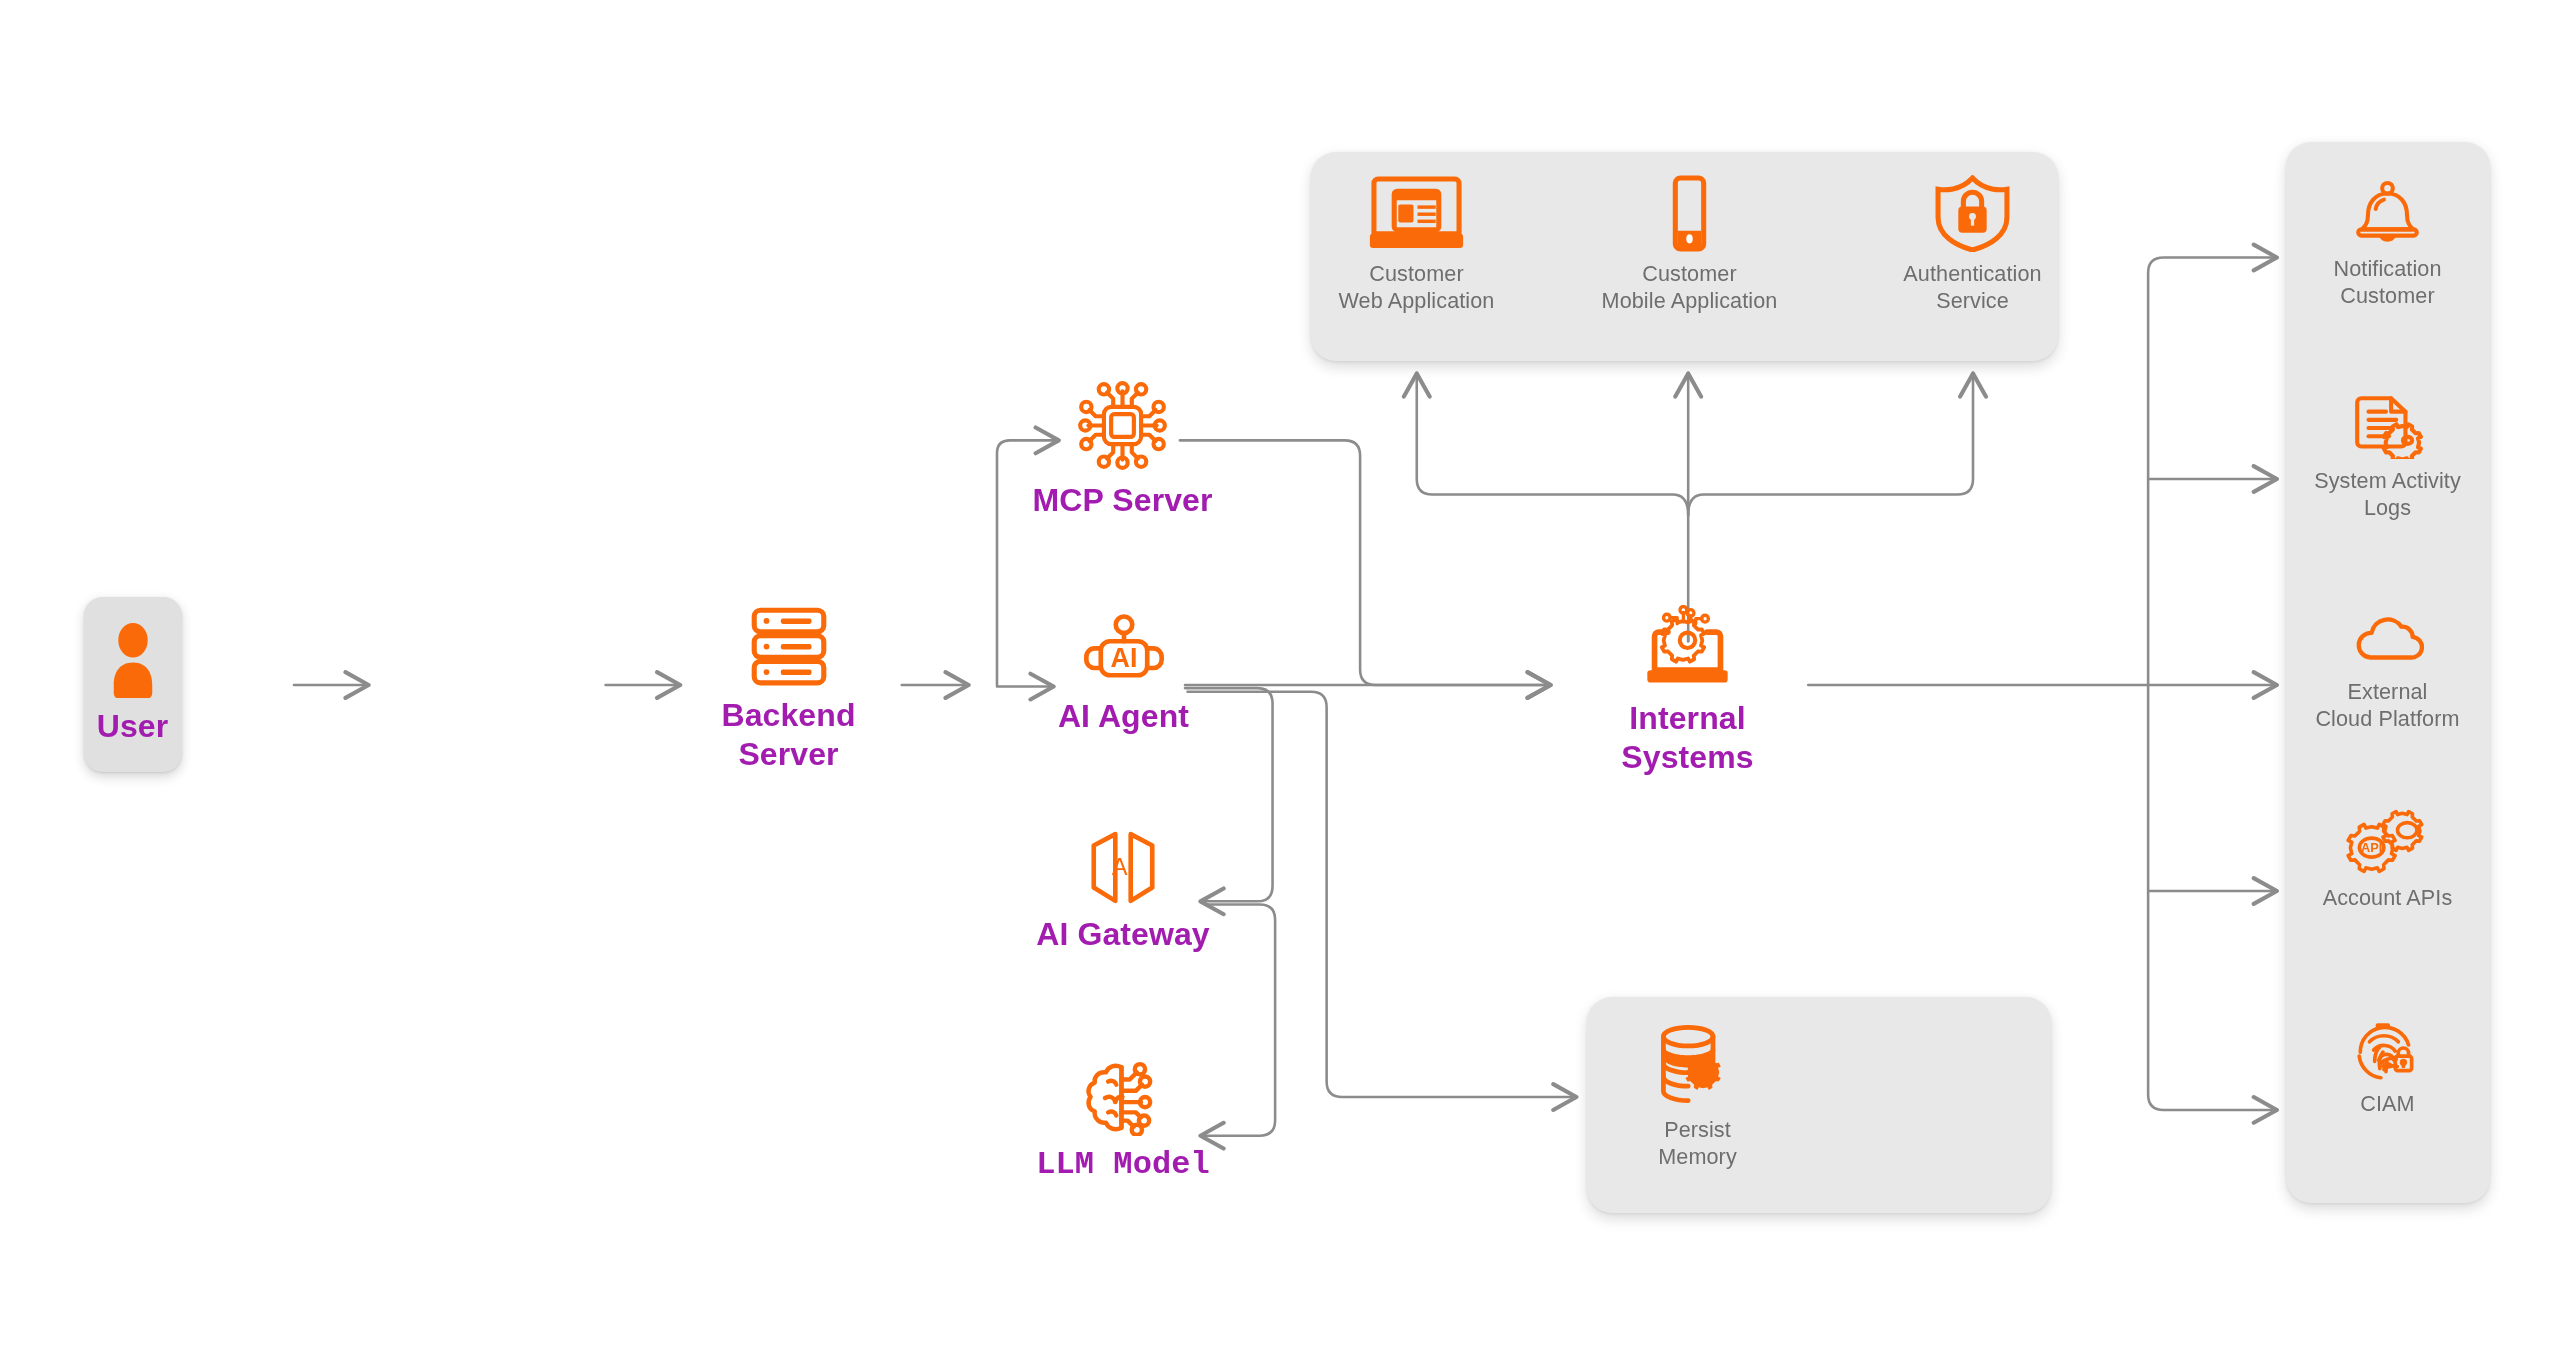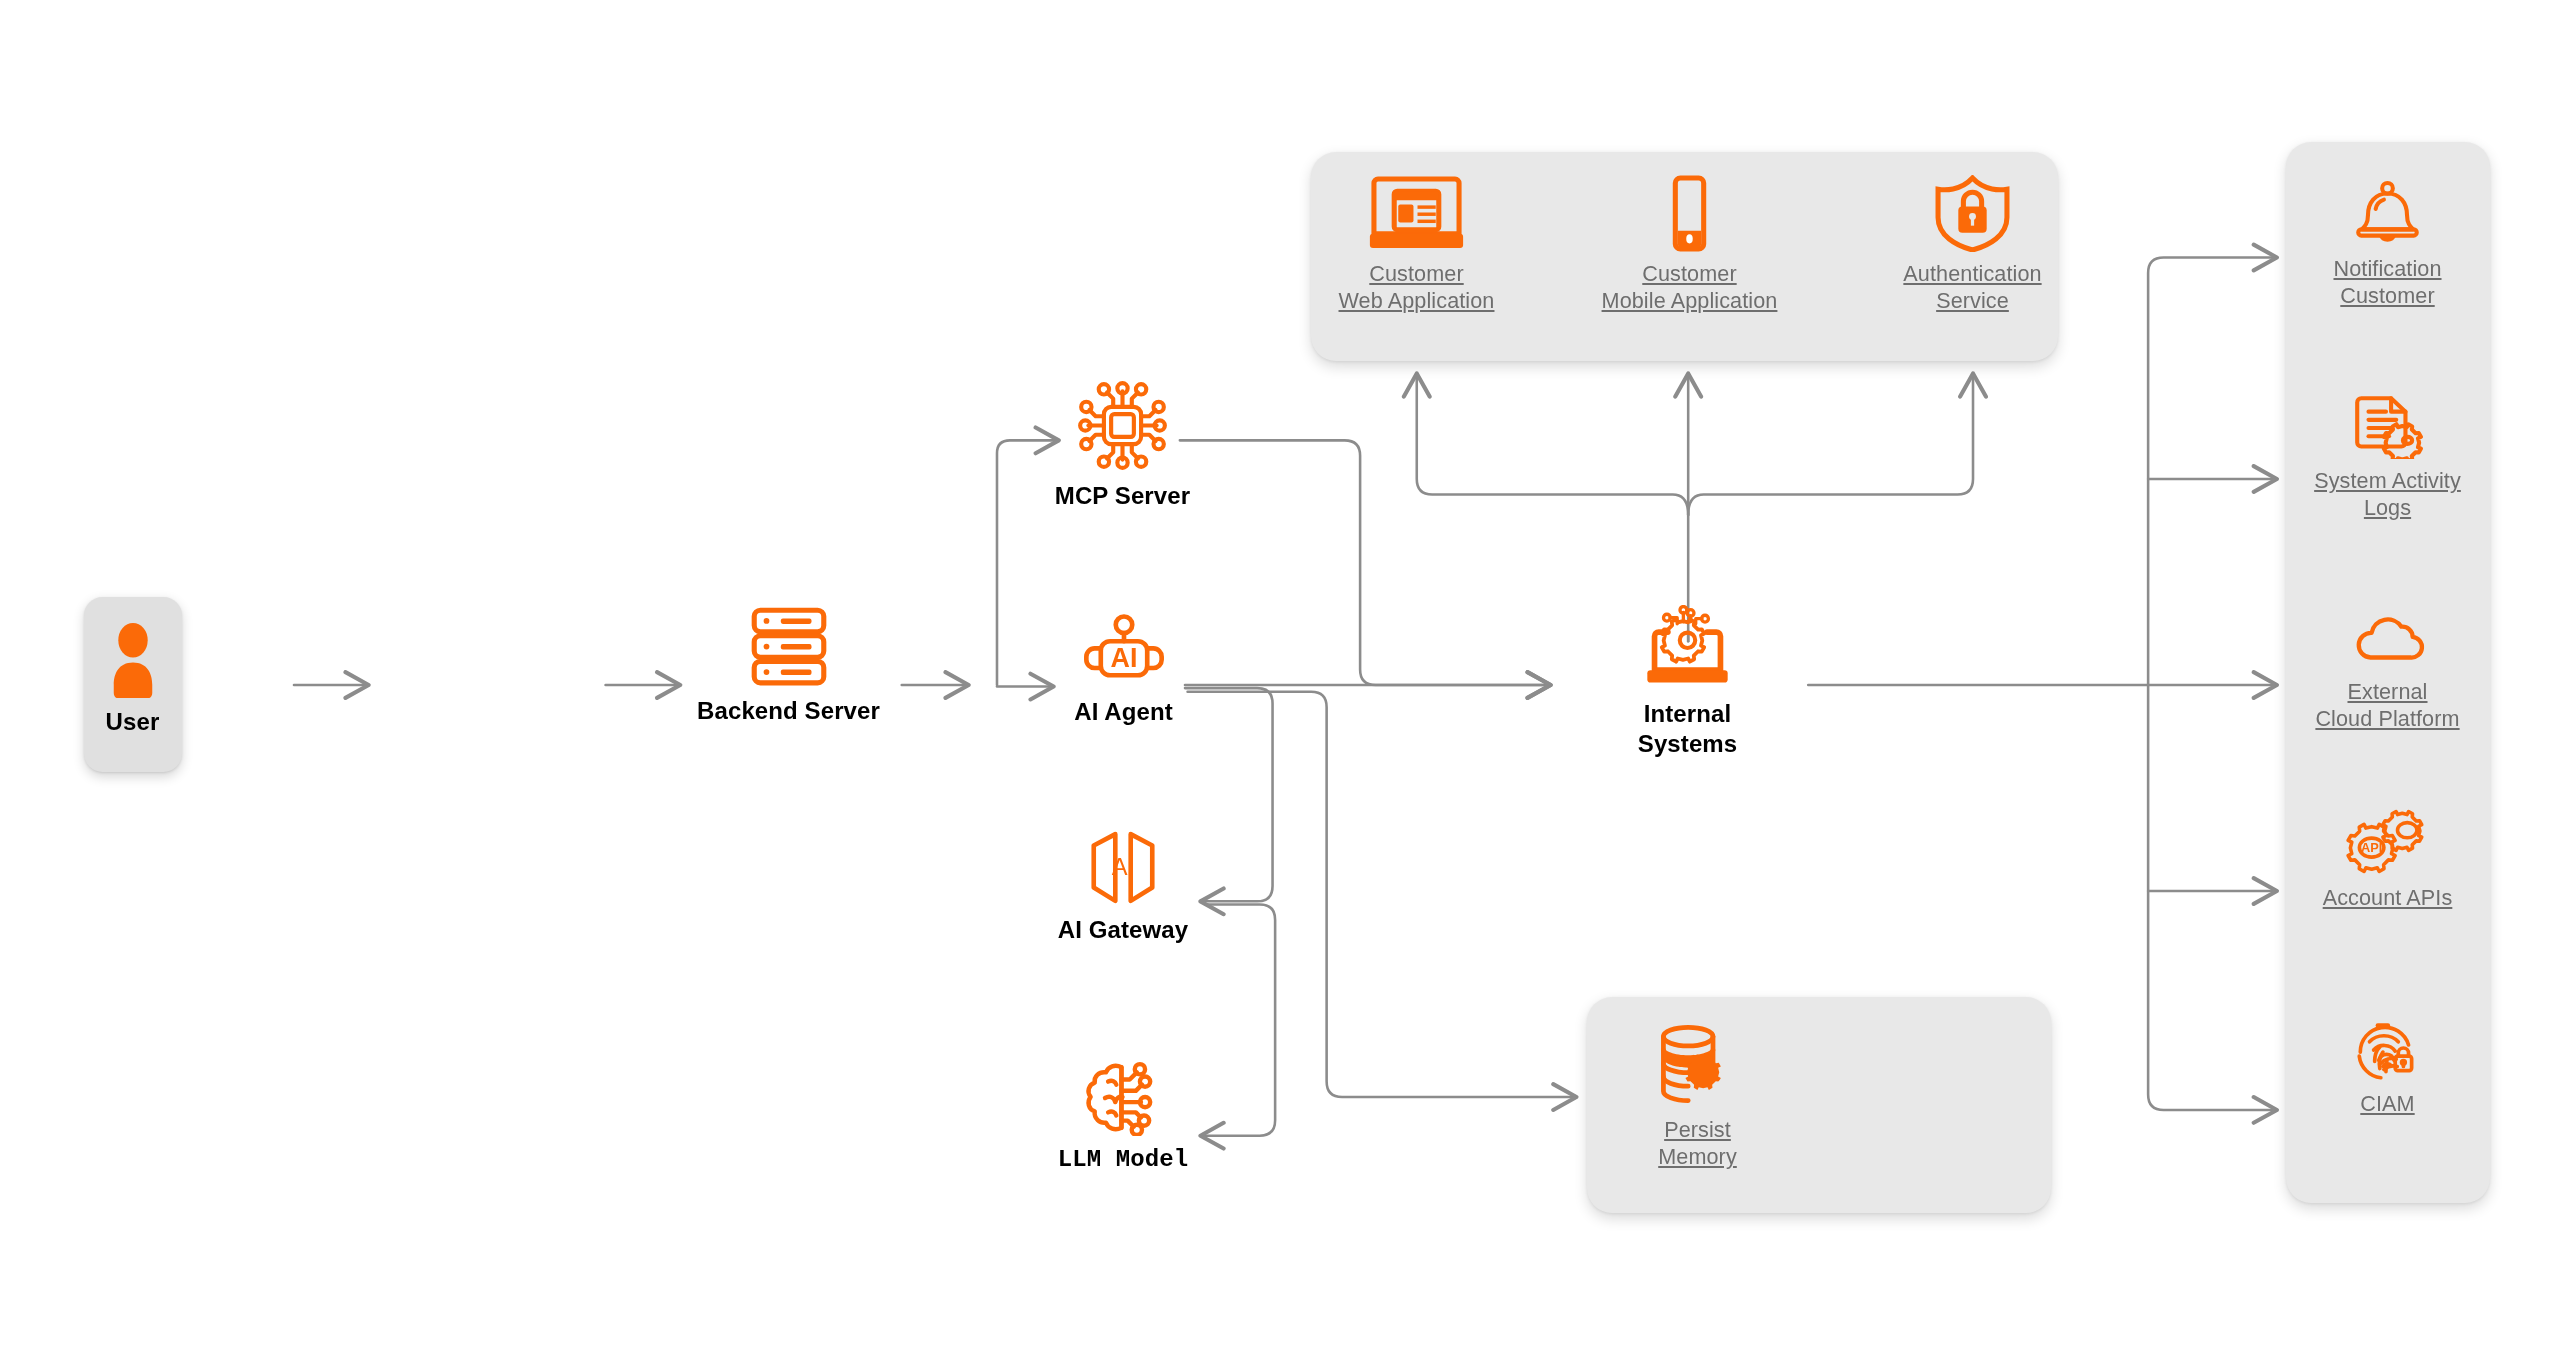--- a/index.html
+++ b/index.html
@@ -8,22 +8,22 @@
   #canvas{position:absolute;inset:0;width:2576px;height:1352px;}
   #wires{position:absolute;left:0;top:0;width:2576px;height:1352px;pointer-events:none;}
 
   .group-panel{position:absolute;background:#e8e8e8;border-radius:25px;
      box-shadow:0 5.2px 13.4px rgba(0,0,0,.14), 0 1px 3.1px rgba(0,0,0,.08);}
 
   .node{position:absolute;display:flex;flex-direction:column;align-items:center;}
   .node .ico{display:flex;align-items:center;justify-content:center;}
   .node .lbl{margin-top:9.3px;text-align:center;line-height:1.22;white-space:pre-line;}
 
-  .lbl-dark{color:#000000;font-weight:bold;font-size:24px;letter-spacing:0.1px;}
-  .lbl-gray{color:#6e6e6e;font-weight:normal;font-size:21.6px;letter-spacing:0.1px;text-decoration:underline;}
+  .lbl-dark{color:#a21caf;font-weight:bold;font-size:32px;letter-spacing:0.1px;}
+  .lbl-gray{color:#6e6e6e;font-weight:normal;font-size:21.6px;letter-spacing:0.1px;}
 
   .user-card{position:absolute;background:#e0e0e0;border-radius:18.5px;
      box-shadow:0 4.1px 11.3px rgba(0,0,0,.16), 0 1px 2.6px rgba(0,0,0,.10);}
 </style>
 </head>
 <body>
 
 <div id="canvas">
 
   <svg id="wires" viewBox="0 0 5000 2625">

